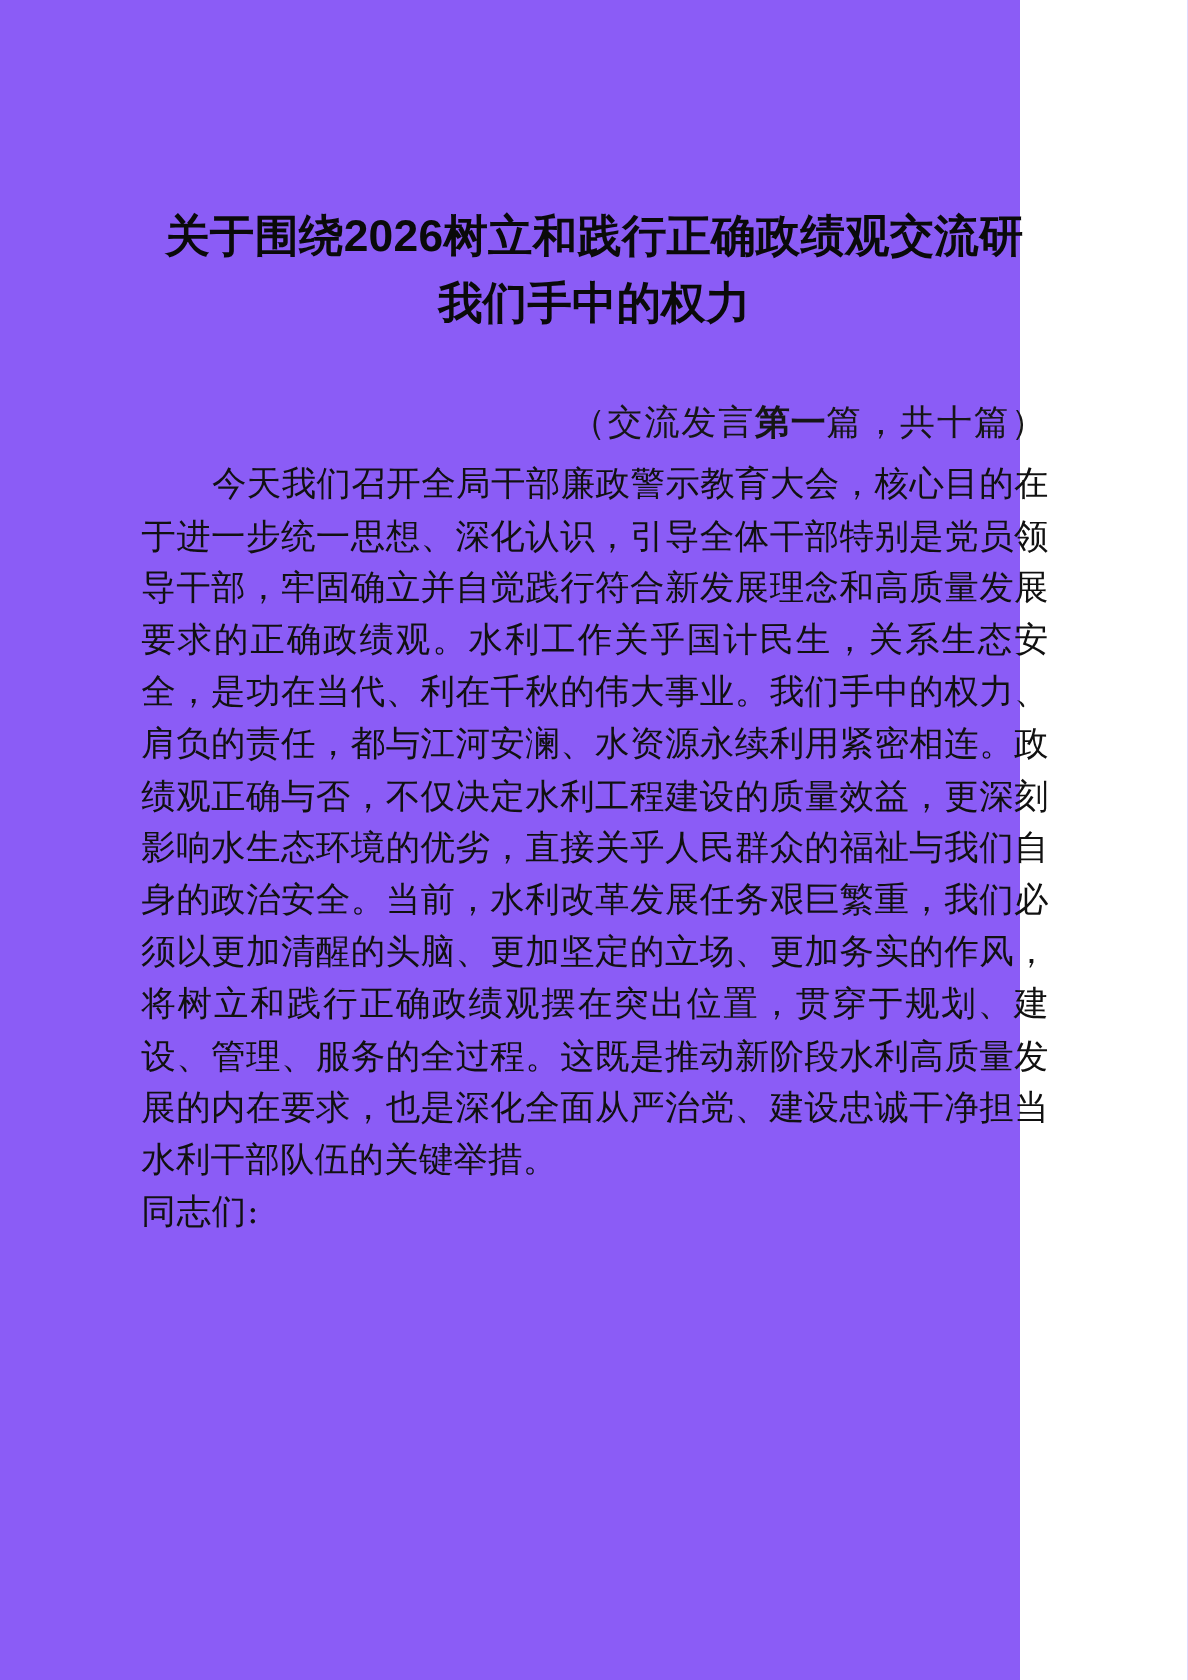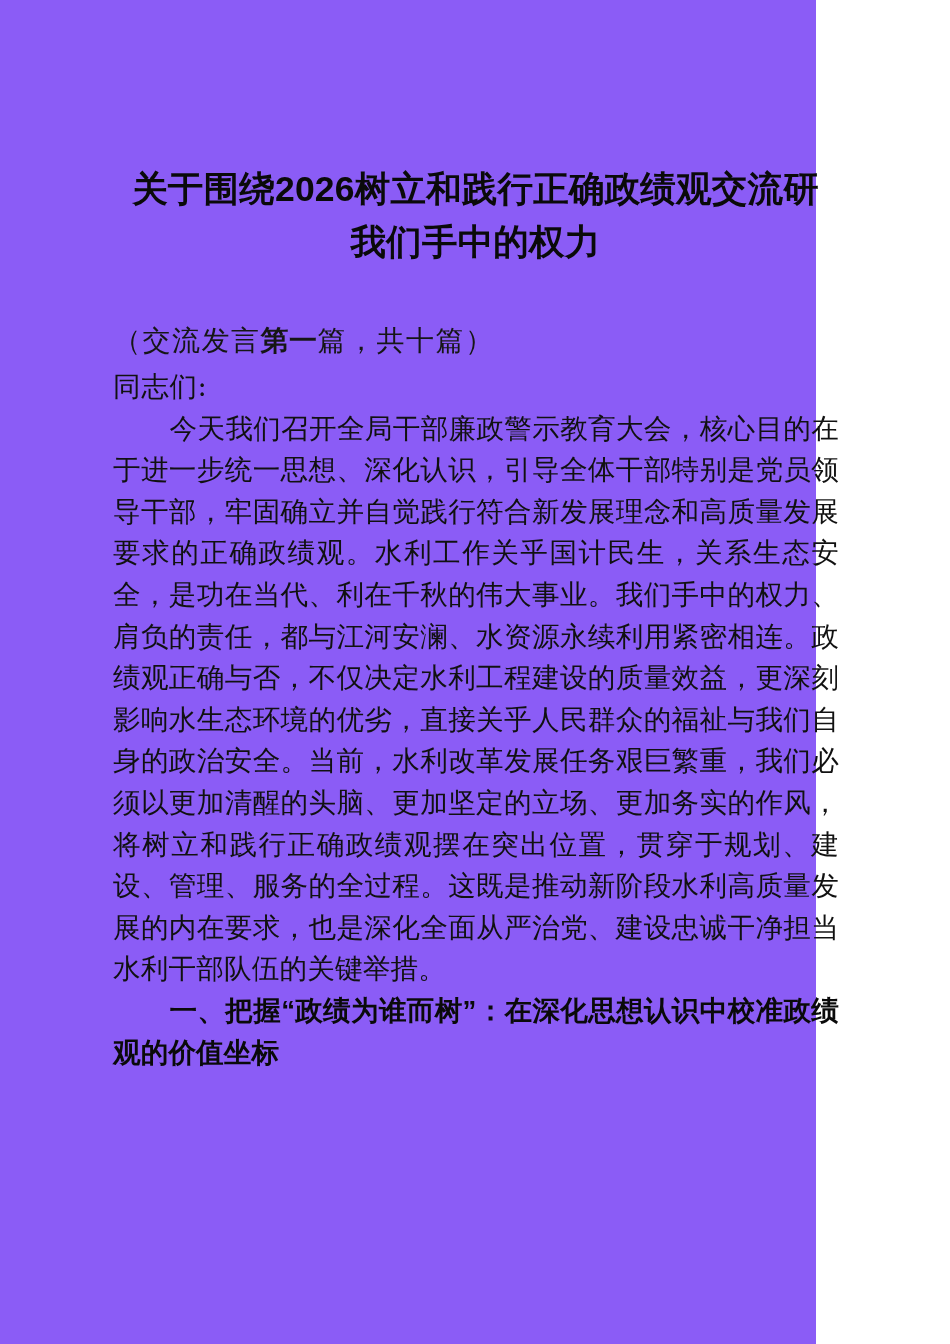--- a/index.html
+++ b/index.html
@@ -43,22 +43,22 @@
     letter-spacing: 0.2px;
     color: #0a0a0a;
   }
 
   
   .doc-subtitle {
     position: absolute;
     left: 113px;
     top: 320px;
     width: 725px;
-    text-align: left;
-    font-family: Liberation Sans, sans-serif;
+    text-align: right;
+    font-family: Liberation Mono, monospace;
     font-size: 28px;
     line-height: 41px;
     color: #161616;
     letter-spacing: 1.5px;
   }
   .doc-subtitle .emph {
     font-weight: bold;
     letter-spacing: 0.5px;
   }
 
@@ -112,22 +112,21 @@
 
   <div class="doc-title">
     <div>关于围绕2026树立和践行正确政绩观交流研</div>
     <div>我们手中的权力</div>
   </div>
 
   <div class="doc-subtitle"><span>（交流发言</span><span class="emph">第一</span><span>篇，共十篇）</span></div>
 
   <div class="body-flow">
 
+    <p class="para indent">今天我们召开全局干部廉政警示教育大会，核心目的在于进一步统一思想、深化认识，引导全体干部特别是党员领导干部，牢固确立并自觉践行符合新发展理念和高质量发展要求的正确政绩观。水利工作关乎国计民生，关系生态安全，是功在当代、利在千秋的伟大事业。我们手中的权力、肩负的责任，都与江河安澜、水资源永续利用紧密相连。政绩观正确与否，不仅决定水利工程建设的质量效益，更深刻影响水生态环境的优劣，直接关乎人民群众的福祉与我们自身的政治安全。当前，水利改革发展任务艰巨繁重，我们必须以更加清醒的头脑、更加坚定的立场、更加务实的作风，将树立和践行正确政绩观摆在突出位置，贯穿于规划、建设、管理、服务的全过程。这既是推动新阶段水利高质量发展的内在要求，也是深化全面从严治党、建设忠诚干净担当水利干部队伍的关键举措。</p>
+
     <p class="para salutation">同志们:</p>
 
-    <p class="para indent">今天我们召开全局干部廉政警示教育大会，核心目的在于进一步统一思想、深化认识，引导全体干部特别是党员领导干部，牢固确立并自觉践行符合新发展理念和高质量发展要求的正确政绩观。水利工作关乎国计民生，关系生态安全，是功在当代、利在千秋的伟大事业。我们手中的权力、肩负的责任，都与江河安澜、水资源永续利用紧密相连。政绩观正确与否，不仅决定水利工程建设的质量效益，更深刻影响水生态环境的优劣，直接关乎人民群众的福祉与我们自身的政治安全。当前，水利改革发展任务艰巨繁重，我们必须以更加清醒的头脑、更加坚定的立场、更加务实的作风，将树立和践行正确政绩观摆在突出位置，贯穿于规划、建设、管理、服务的全过程。这既是推动新阶段水利高质量发展的内在要求，也是深化全面从严治党、建设忠诚干净担当水利干部队伍的关键举措。</p>
-
-    <p class="heading">一、把握“政绩为谁而树”：在深化思想认识中校准政绩观的价值坐标</p>
 
 
   </div>
 
 </div>
 
 </body></html>

